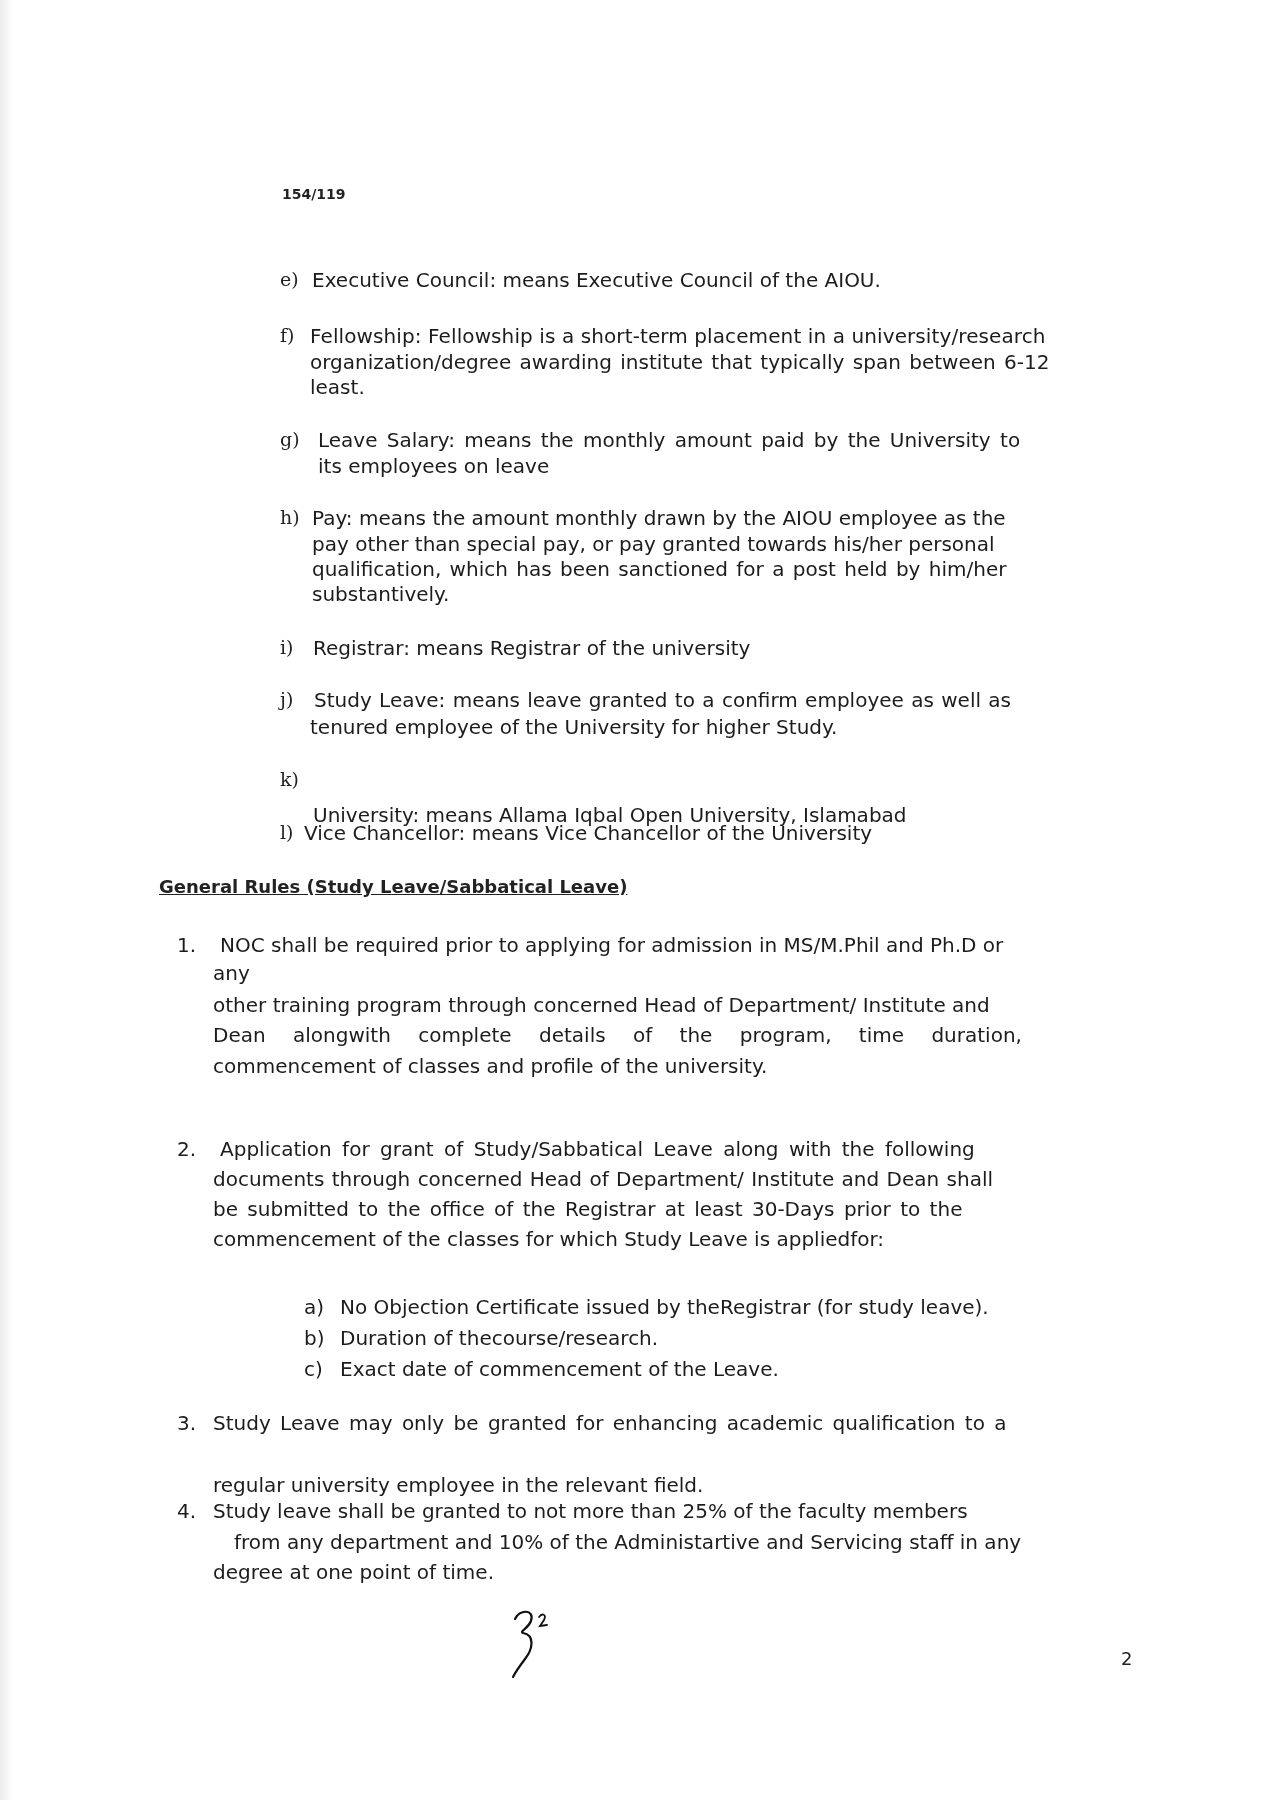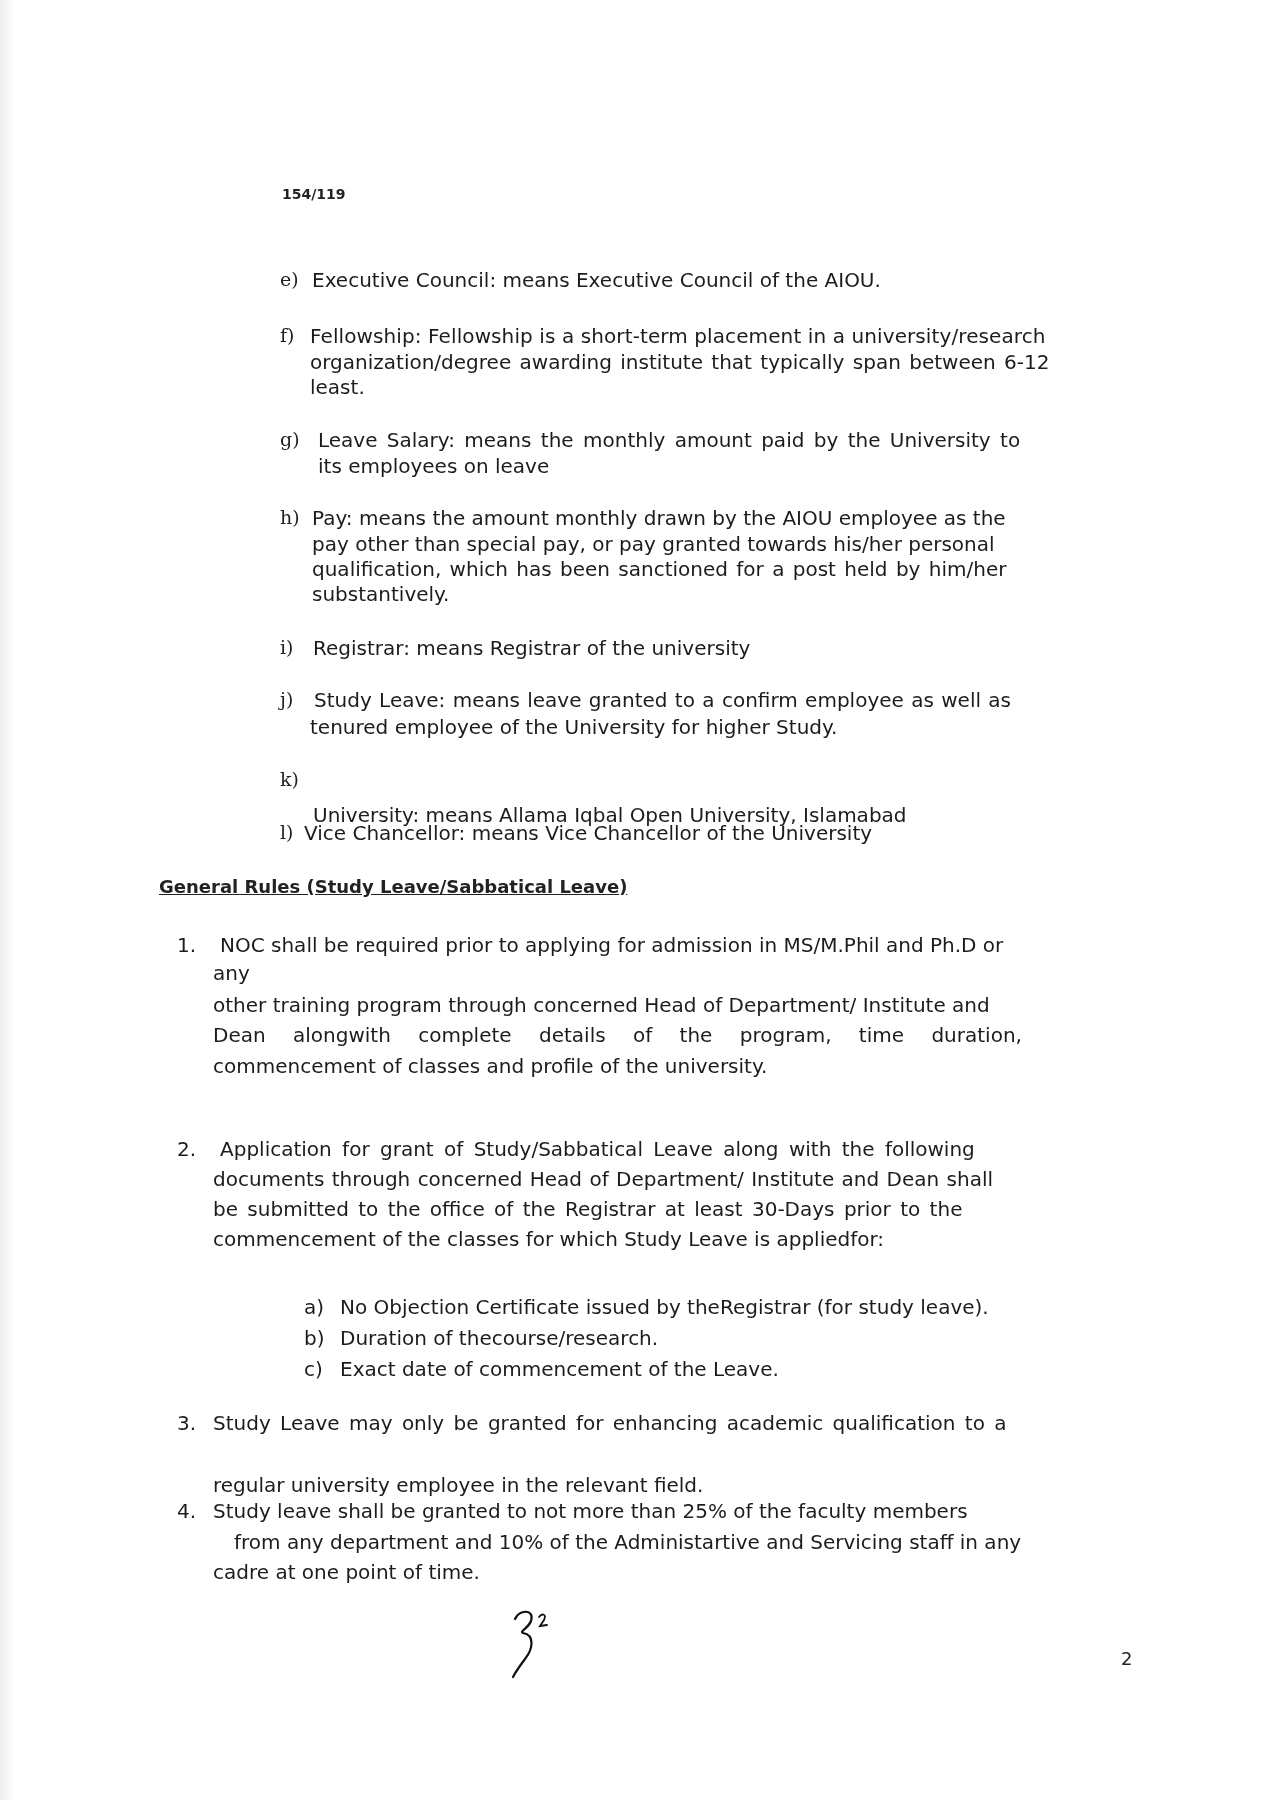--- a/index.html
+++ b/index.html
@@ -77,20 +77,20 @@
 <div class="abs sub-marker" style="left:304px;top:1357px;">c)</div>
 <div class="abs txt" style="left:340px;top:1356px;">Exact date of commencement of the Leave.</div>
 
 <div class="abs num" style="left:177px;top:1411px;">3.</div>
 <div class="abs txt" style="left:213px;top:1410px;word-spacing:3px;">Study Leave may only be granted for enhancing academic qualification to a</div>
 <div class="abs txt" style="left:213px;top:1440px;margin-top:32px;">regular university employee in the relevant field.</div>
 
 <div class="abs num" style="left:177px;top:1499px;">4.</div>
 <div class="abs txt" style="left:213px;top:1498px;">Study leave shall be granted to not more than 25% of the faculty members</div>
 <div class="abs txt" style="left:226px;top:1529px;margin-left:8px;">from any department and 10% of the Administartive and Servicing staff in any</div>
-<div class="abs txt" style="left:213px;top:1559px;">cadre at one point of time.</div>
+<div class="abs txt" style="left:213px;top:1559px;">degree at one point of time.</div>
 
 <svg class="abs sig" viewBox="0 0 70 75">
   <path d="M10 14 C 14 4, 30 4, 26 16 C 23 24, 14 26, 18 28 C 30 30, 28 44, 20 54 C 14 62, 10 68, 8 72" fill="none" stroke="#111" stroke-width="2.2" stroke-linecap="round"></path>
   <path d="M34 12 C 37 8, 42 9, 39 15 L 35 21 L 42 20" fill="none" stroke="#111" stroke-width="1.8" stroke-linecap="round"></path>
 </svg>
 
 <div class="abs page-num">2</div>
 
 </body></html>

